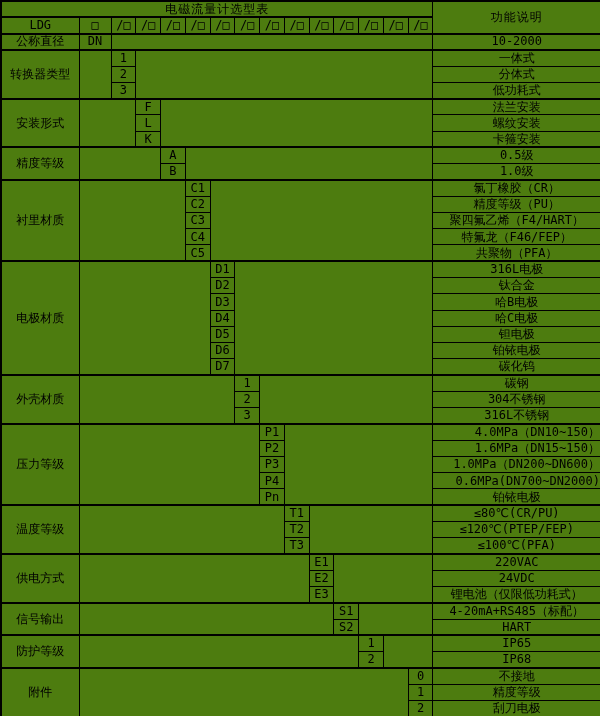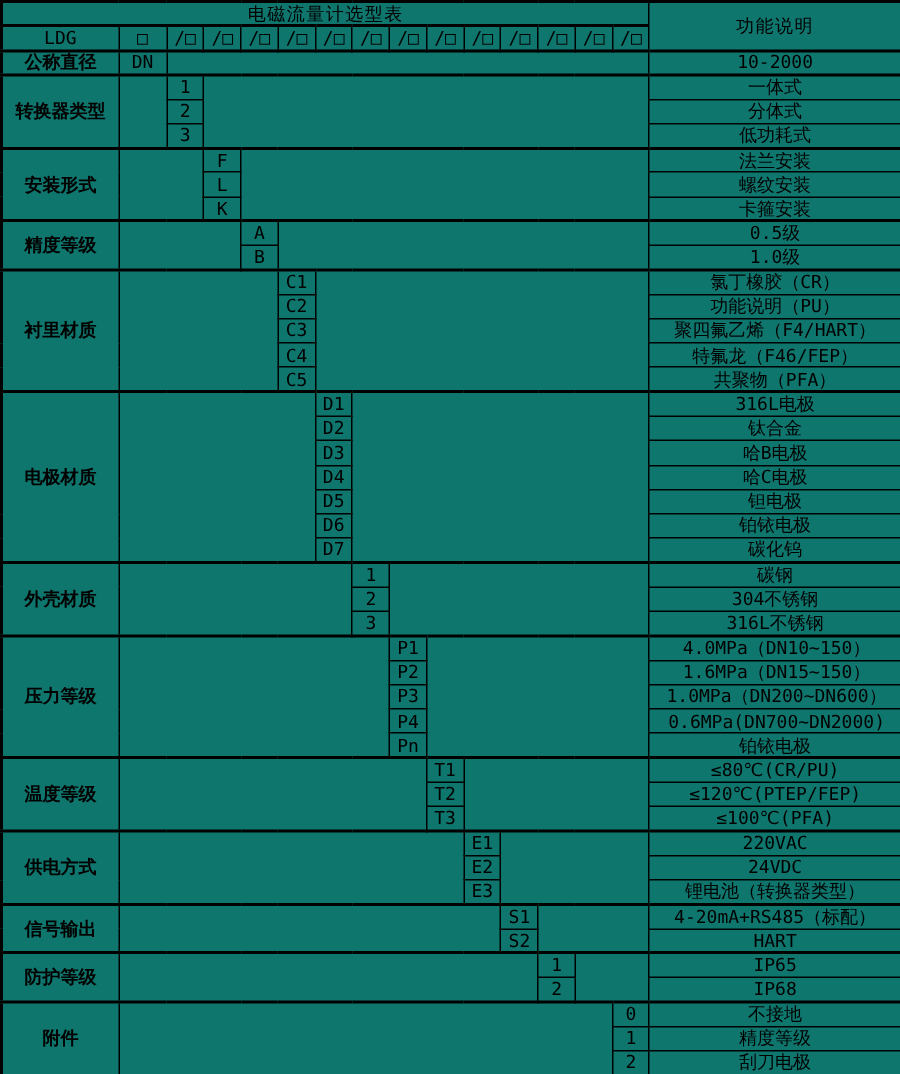--- a/index.html
+++ b/index.html
@@ -1,16 +1,16 @@
 <!DOCTYPE html>
 <html><head>
 <meta charset="utf-8">
 <style>
   html,body { margin:0; padding:0; background:#ffffff; }
-  .page { width:600px; height:716px; background:#0f766e; overflow:hidden; }
+  .page { width:600px; height:716px; background:#4d7c0f; overflow:hidden; }
   table.sel {
     border-collapse:collapse;
     table-layout:fixed;
     width:600px; height:716px;
     border:2px solid #000;
     font-family:"DejaVu Sans Mono","DejaVu Sans","Liberation Sans",monospace,sans-serif;
     color:#000;
   }
   table.sel td {
     border:1px solid #000;
@@ -20,22 +20,22 @@
     font-size:12px;
     line-height:1.05;
     white-space:nowrap;
     overflow:hidden;
   }
   table.sel tr { height:16.27px; }
   tr.block-start td { border-top:2px solid #000; }
   td.title-cell { font-size:13px; letter-spacing:1px; }
   td.func-head { font-size:13px; border-left:2px solid #000; letter-spacing:1px; }
   td.func { border-left:2px solid #000; }
-  td.func.left { text-align:center; padding-left:2px; }
-  td.cat { font-size:12px;font-weight:bold; }
+  td.func.left { text-align:right; padding-left:2px; }
+  td.cat { font-size:12px; }
   td.ldg { text-align:left; padding-left:8px; }
   td.dn { text-align:left; padding-left:2px; }
   td.code { font-size:11px; }
   td.slot { font-size:11px; }
   td.box { font-size:12px; }
 </style>
 </head>
 <body>
 
 <div class="page">
@@ -136,21 +136,21 @@
 
   <tr class="block-start">
     <td class="cat" rowspan="5">衬里材质</td>
     <td rowspan="5" colspan="4"></td>
     <td class="code">C1</td>
     <td rowspan="5" colspan="9"></td>
     <td class="func">氯丁橡胶（CR）</td>
   </tr>
   <tr>
     <td class="code">C2</td>
-    <td class="func">功能说明（PU）</td>
+    <td class="func">精度等级（PU）</td>
   </tr>
   <tr>
     <td class="code">C3</td>
     <td class="func">聚四氟乙烯（F4/HART）</td>
   </tr>
   <tr>
     <td class="code">C4</td>
     <td class="func">特氟龙（F46/FEP）</td>
   </tr>
   <tr>
@@ -252,21 +252,21 @@
     <td class="code">E1</td>
     <td rowspan="3" colspan="4"></td>
     <td class="func">220VAC</td>
   </tr>
   <tr>
     <td class="code">E2</td>
     <td class="func">24VDC</td>
   </tr>
   <tr>
     <td class="code">E3</td>
-    <td class="func">锂电池（转换器类型）</td>
+    <td class="func">锂电池（仅限低功耗式）</td>
   </tr>
 
   <tr class="block-start">
     <td class="cat" rowspan="2">信号输出</td>
     <td rowspan="2" colspan="10"></td>
     <td class="code">S1</td>
     <td rowspan="2" colspan="3"></td>
     <td class="func">4-20mA+RS485（标配）</td>
   </tr>
   <tr>

